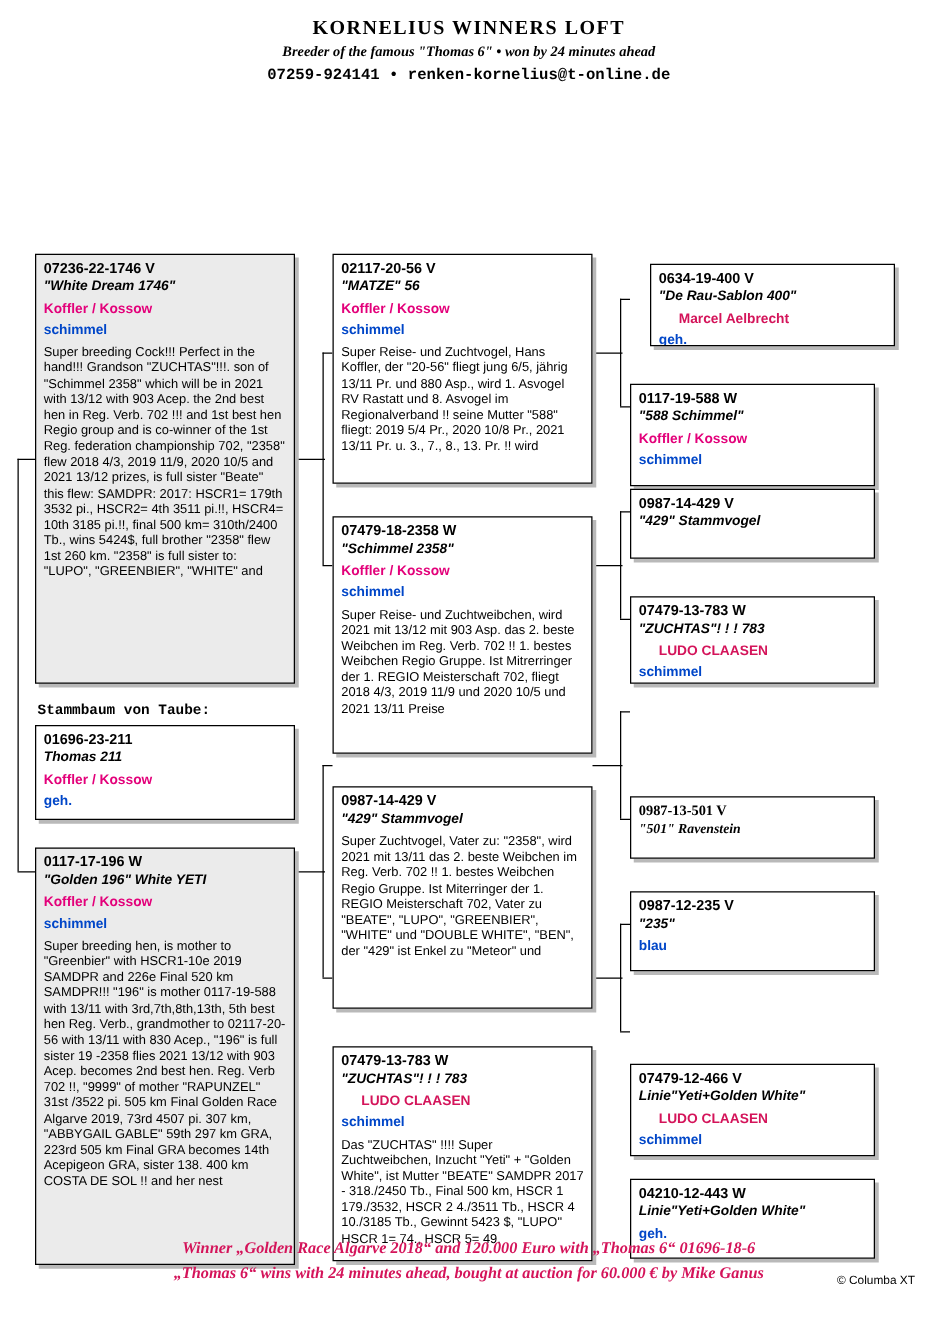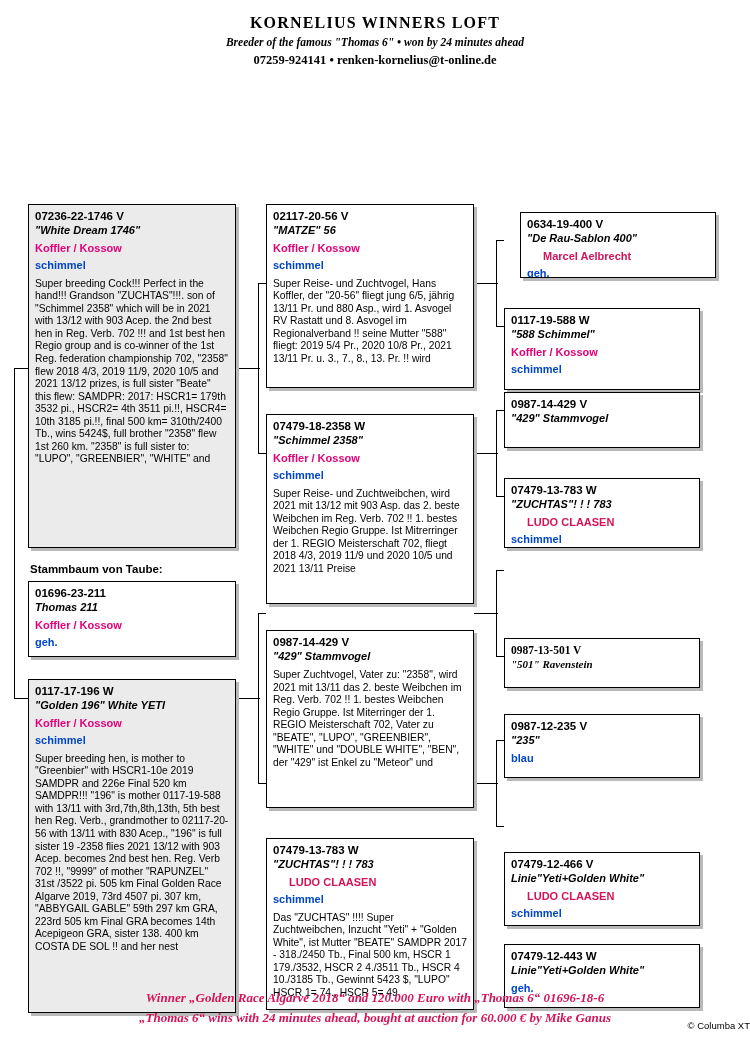--- a/index.html
+++ b/index.html
@@ -28,21 +28,21 @@
     letter-spacing: 1.2px;
   }
   .header-sub {
     font-family: "Liberation Serif", serif;
     font-size: 11.5px;
     font-weight: bold;
     font-style: italic;
     margin-top: 4px;
   }
   .header-contact {
-    font-family: Liberation Serif, serif;
+    font-family: Liberation Mono, monospace;
     font-size: 12.5px;
     font-weight: bold;
     margin-top: 5px;
   }
 
   
   .chart {
     position: relative;
     width: 750px;
     height: 880px;
@@ -103,25 +103,26 @@
     background: #000000;
   }
   .ln.h { height: 1.4px; }
   .ln.v { width: 1.4px; }
 
   .stamm-label {
     position: absolute;
     font-size: 11.5px;
     font-weight: bold;
     color: #000;
+    font-family: Liberation Mono, monospace;
   }
 
   .copyright {
     position: absolute;
-    right: 0;
+    right: 18px;
     font-size: 9.5px;
     color: #000;
     margin-left: 31px;
   }
 
   
   .footer {
     position: absolute;
     left: 0;
     width: 750px;
@@ -274,21 +275,21 @@
   </div>
 
   <div class="box" style="left:504px; top:784px; width:196px; height:74px;">
     <div class="ring">07479-12-466 V</div>
     <div class="name">Linie"Yeti+Golden White"</div>
     <div class="breeder red">LUDO CLAASEN</div>
     <div class="color">schimmel</div>
   </div>
 
   <div class="box" style="left:504px; top:876px; width:196px; height:64px;">
-    <div class="ring">07479-12-443 W</div>
+    <div class="ring">04210-12-443 W</div>
     <div class="name">Linie"Yeti+Golden White"</div>
     <div class="color">geh.</div>
   </div>
 
   <div class="copyright" style="top:952px;">© Columba XT</div>
 </div>
 
 <div class="footer" style="top:988px;">
   <div class="footer-line">Winner „Golden Race Algarve 2018“ and 120.000 Euro with   „Thomas 6“  01696-18-6</div>
   <div class="footer-line">„Thomas 6“ wins with 24 minutes ahead, bought at auction for 60.000 € by Mike Ganus</div>

